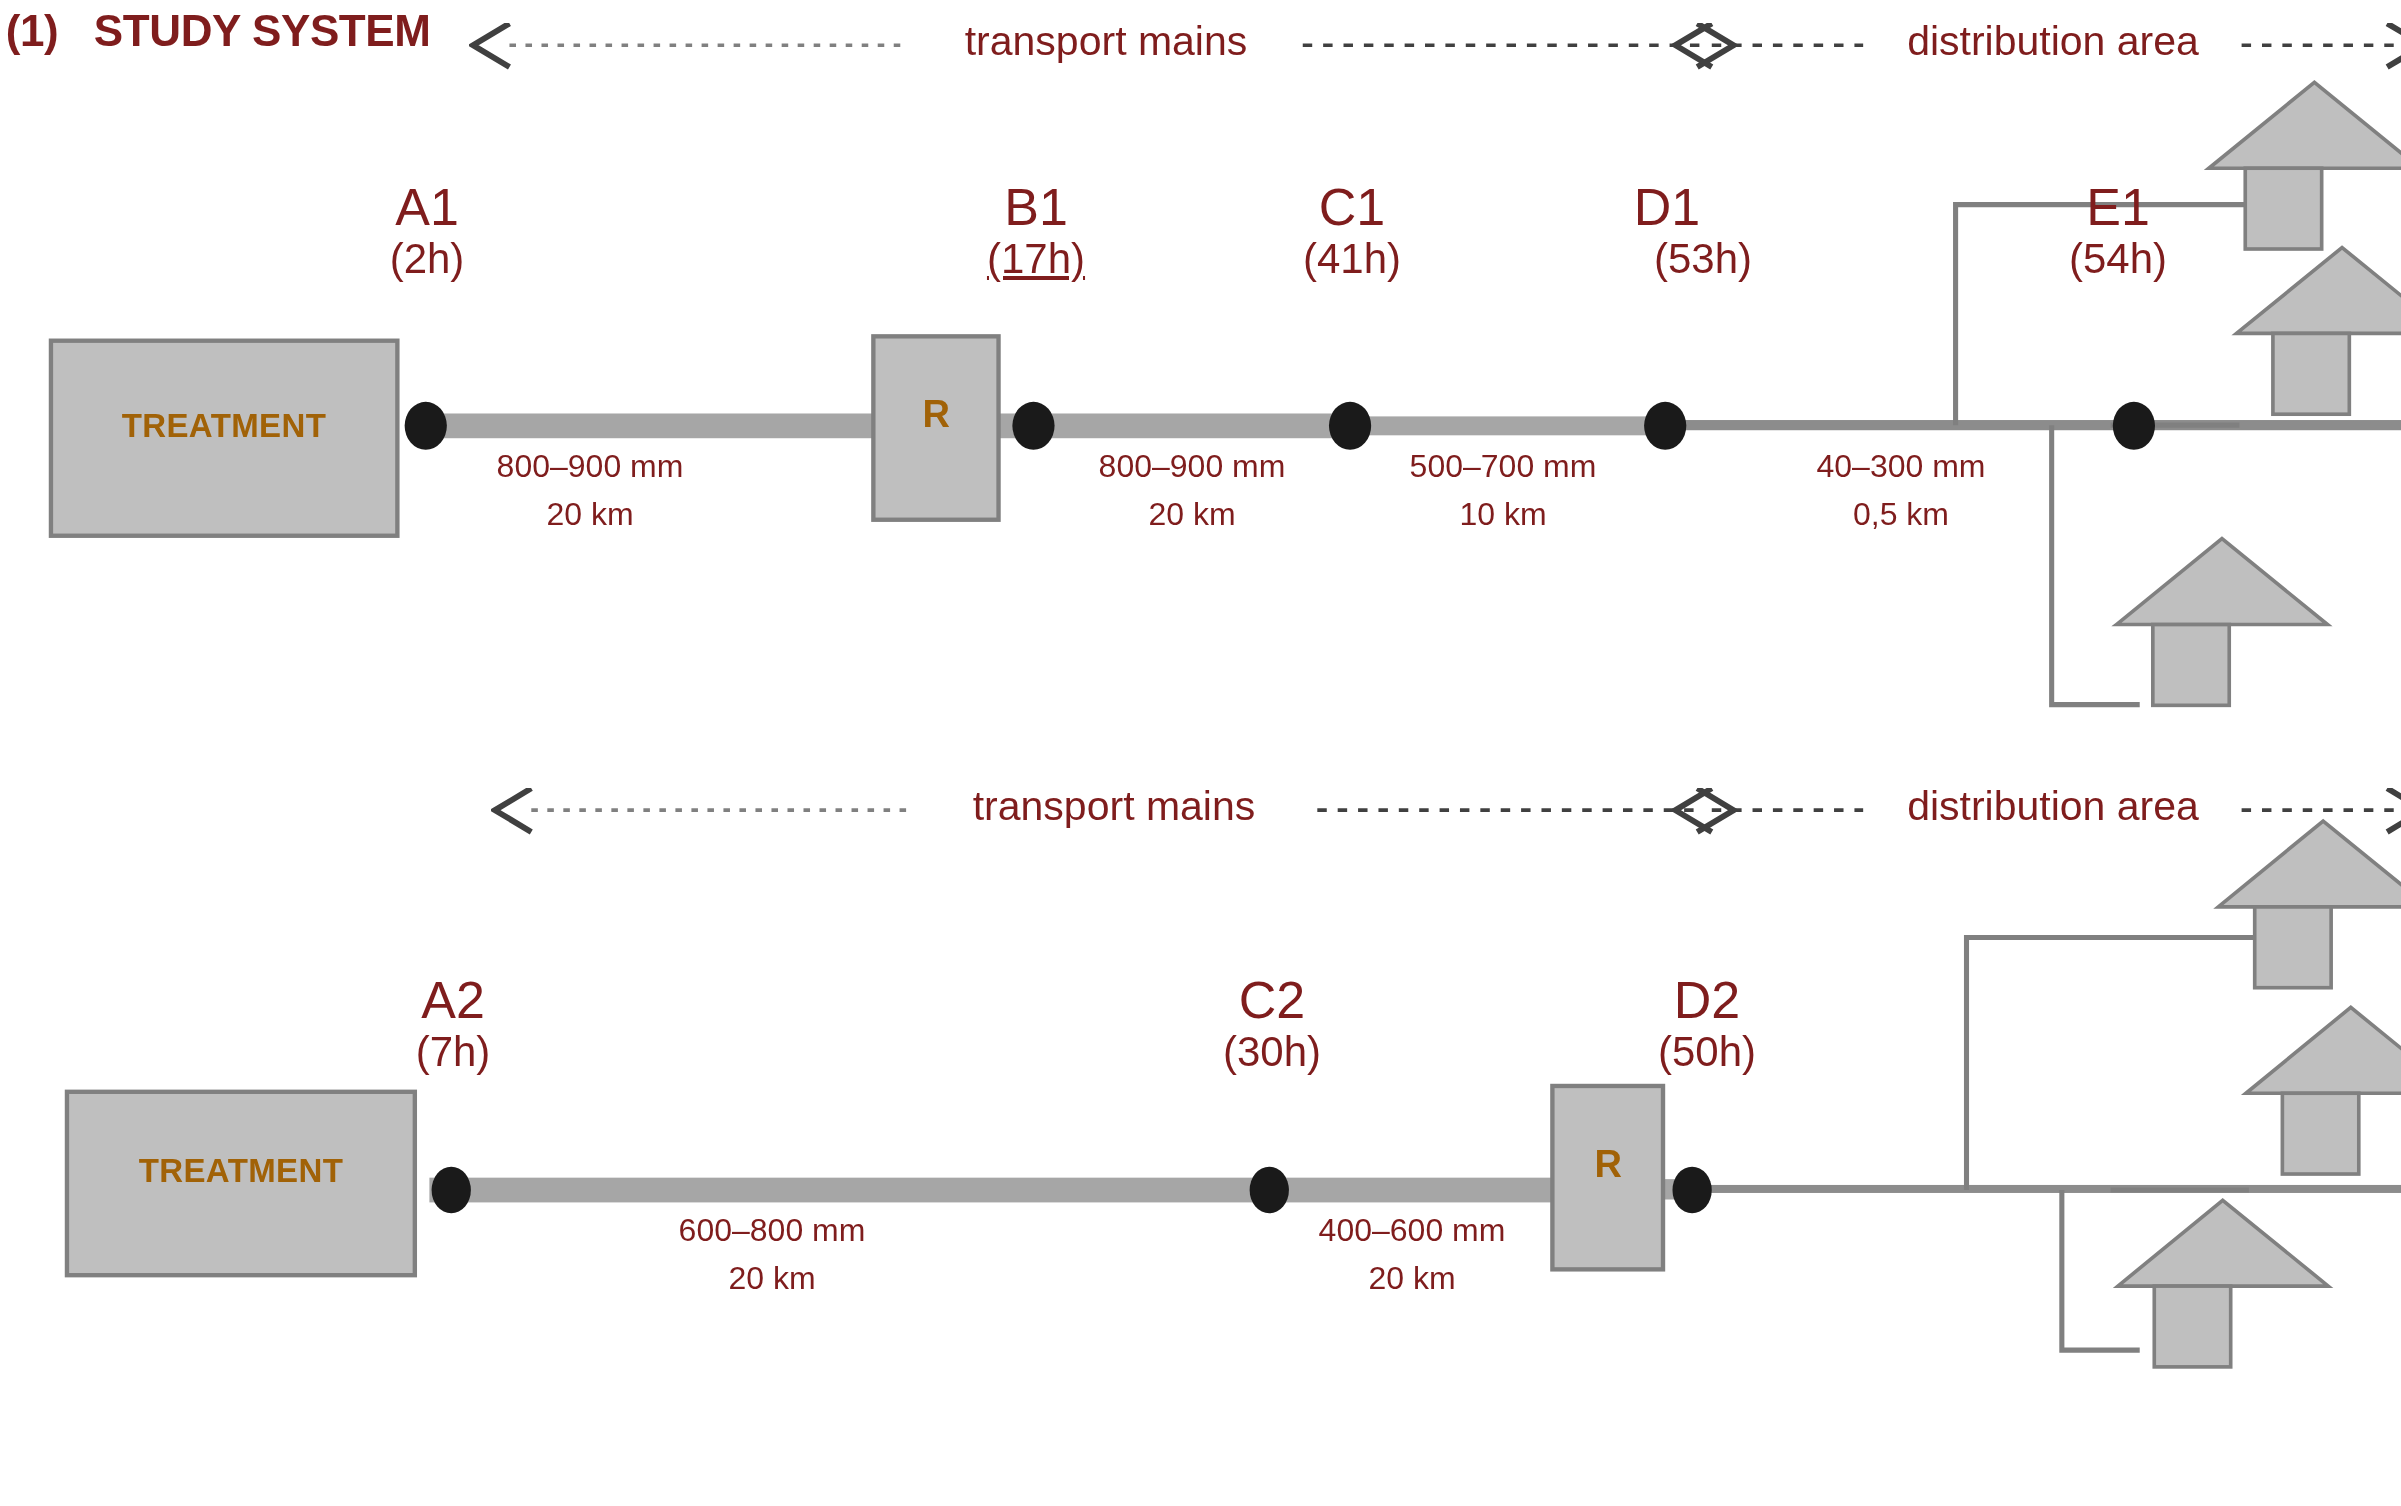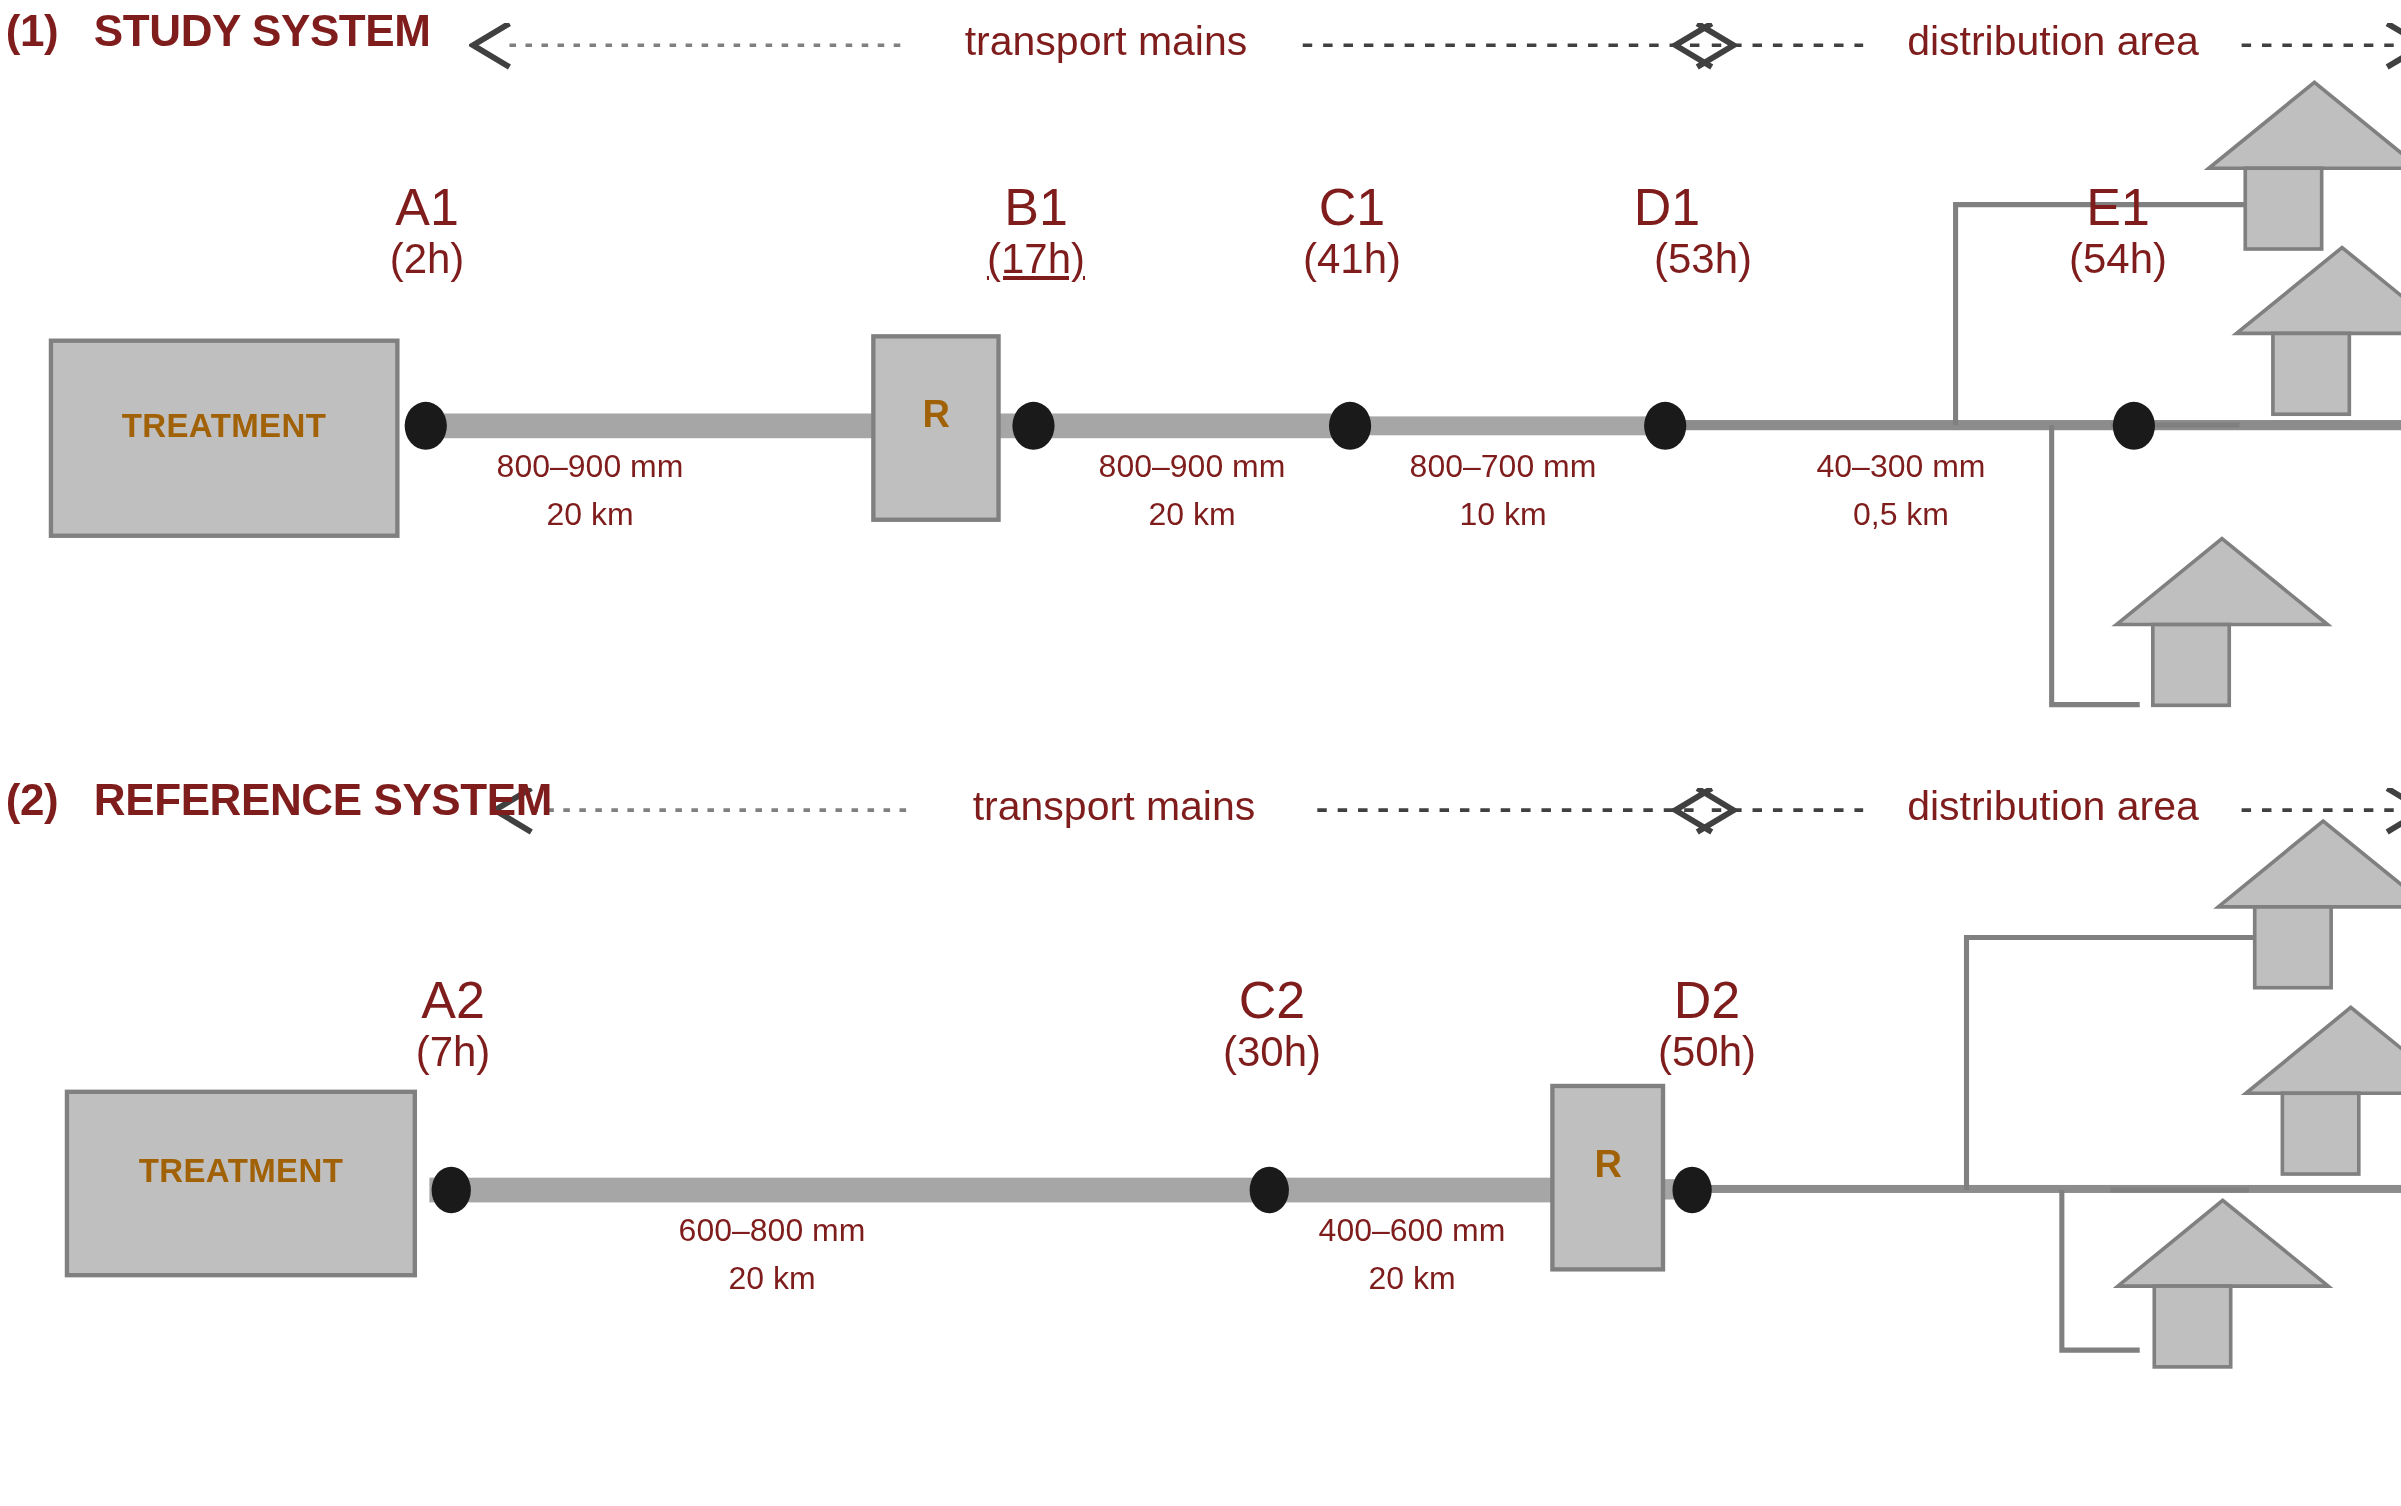--- a/index.html
+++ b/index.html
@@ -221,31 +221,26 @@
 
   <div class="lbl node-name centered" style="left:2118px; top:177px;">E1</div>
   <div class="lbl node-time centered" style="left:2118px; top:235px;">(54h)</div>
 
   <div class="lbl pipe-label centered" style="left:590px; top:448px;">800–900 mm</div>
   <div class="lbl pipe-label centered" style="left:590px; top:496px;">20 km</div>
 
   <div class="lbl pipe-label centered" style="left:1192px; top:448px;">800–900 mm</div>
   <div class="lbl pipe-label centered" style="left:1192px; top:496px;">20 km</div>
 
-  <div class="lbl pipe-label centered" style="left:1503px; top:448px;">800–700 mm</div>
+  <div class="lbl pipe-label centered" style="left:1503px; top:448px;">500–700 mm</div>
   <div class="lbl pipe-label centered" style="left:1503px; top:496px;">10 km</div>
 
   <div class="lbl pipe-label centered" style="left:1901px; top:448px;">40–300 mm</div>
   <div class="lbl pipe-label centered" style="left:1901px; top:496px;">0,5 km</div>
 
-  <div class="lbl sys-title" style="left:5.8px; top:775px;">
-    <span>(2)</span>
-    <span>&nbsp;</span>
-    <span>REFERENCE SYSTEM</span>
-  </div>
 
   <div class="lbl zone-label centered" style="left:1114px; top:783px;">transport mains</div>
   <div class="lbl zone-label centered" style="left:2053px; top:783px;">distribution area</div>
 
   <div class="box-text" style="left:67px; top:1079px; width:348px; line-height:183px;">TREATMENT</div>
   <div class="box-text r" style="left:1553px; top:1073px; width:111px; line-height:183px;">R</div>
 
   <div class="lbl node-name centered" style="left:453px; top:970px;">A2</div>
   <div class="lbl node-time centered" style="left:453px; top:1028px;">(7h)</div>
 

